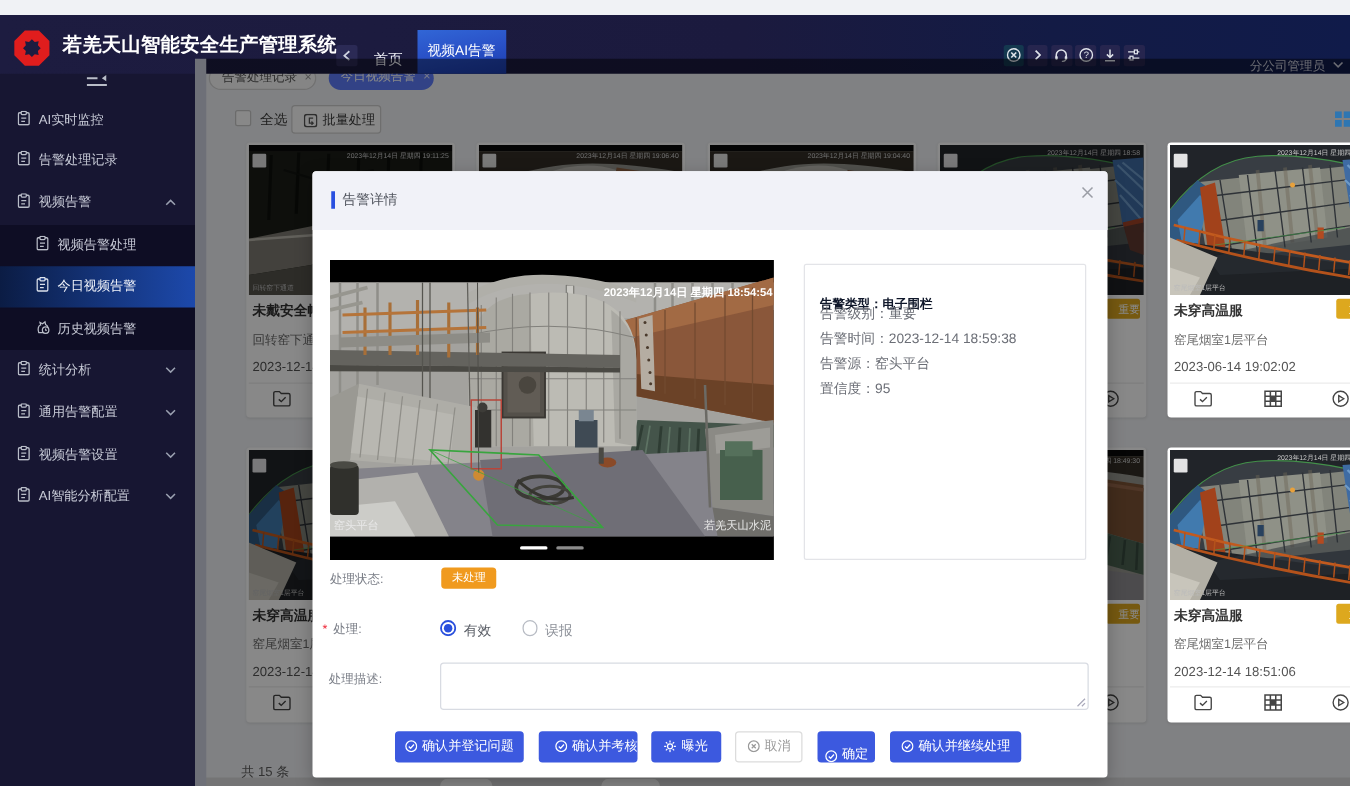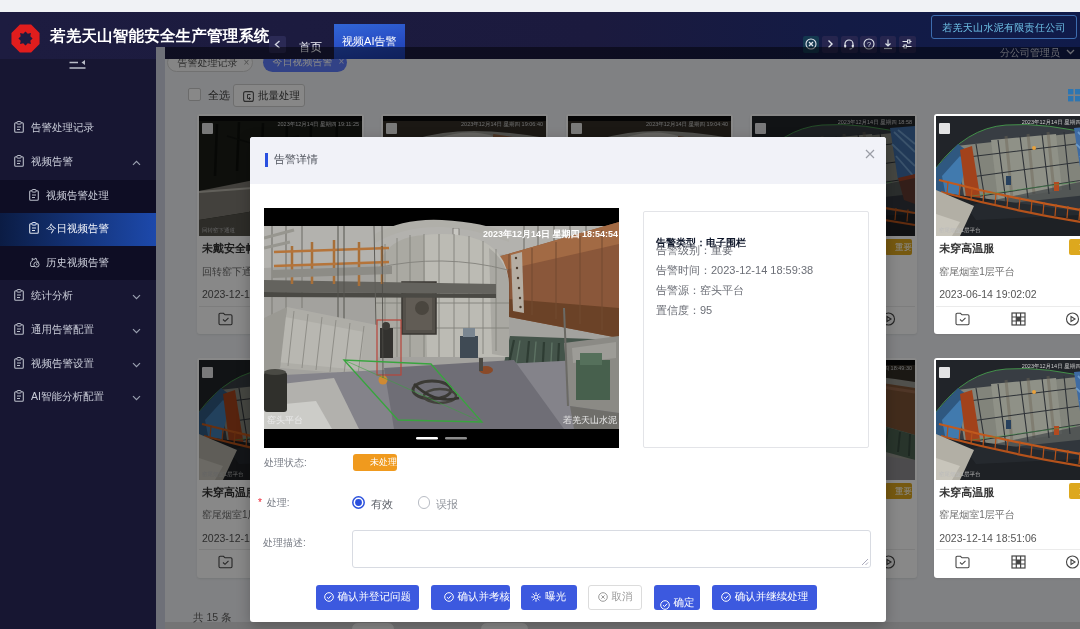--- a/index.html
+++ b/index.html
@@ -47,21 +47,21 @@
 
 #modal{position:absolute;left:250px;top:136.5px;width:636px;height:485.5px;background:#fff;border-radius:3px;z-index:100;box-shadow:0 4px 14px rgba(0,0,0,0.25);}
 #mhead{position:absolute;left:0;top:0;width:636px;height:47.5px;background:#f1f2f8;border-radius:3px 3px 0 0;}
 #mbar{position:absolute;left:15px;top:16.5px;width:3px;height:14px;background:#2a50e0;}
 #mtitle{position:absolute;left:24px;top:15px;font-size:11px;color:#51555e;}
 #mclose{position:absolute;right:9px;top:10px;width:14px;height:14px;}
 #video{position:absolute;left:14px;top:71.5px;width:355px;height:240px;background:#000;}
 #infopanel{position:absolute;left:393px;top:74px;width:226px;height:237px;border:1px solid #e3e4e8;border-radius:2px;}
 .il{position:absolute;left:12px;white-space:nowrap;}
 #lbl-status{position:absolute;left:14px;top:319px;font-size:10px;color:#7a7e87;}
-#badge-status{position:absolute;left:103px;top:317.5px;width:44px;height:17px;background:#f09a1e;border-radius:3px;color:#fff;font-size:9px;text-align:right;line-height:17px;}
+#badge-status{position:absolute;left:103px;top:317.5px;width:44px;height:17px;background:#f09a1e;border-radius:3px;color:#fff;font-size:9px;text-align:center;line-height:17px;}
 #lbl-handle{position:absolute;left:8px;top:359.5px;font-size:10px;color:#7a7e87;}
 #lbl-handle i{color:#e23;font-style:normal;margin-right:2px;font-size:10px;}
 #lbl-desc{position:absolute;left:13px;top:399.5px;font-size:10px;color:#7a7e87;}
 #descbox{position:absolute;left:102px;top:393px;width:519px;height:38px;border:1px solid #d8dbe2;border-radius:3px;background:#fff;}
 .mbtn{position:absolute;top:448.5px;height:24.5px;background:#3c59df;border-radius:3px;color:#fff;font-size:10.5px;display:flex;align-items:center;justify-content:center;gap:4px;}
 .mbtn svg{flex:0 0 auto;}
 #btn-cancel{background:#fff;border:1px solid #dcdcdc;color:#9a9a9a;}
 .radio{position:absolute;width:12.5px;height:12.5px;border-radius:50%;}
 </style>
 </head>
@@ -107,30 +107,37 @@
         <path d="M2 10.5 L10 10.5" stroke="#dfe3ea" stroke-width="1.2"></path>
       </svg>
     </div>
   <div class="hicon" style="left:899px;">
       <svg width="12" height="12" viewBox="0 0 12 12">
         <path d="M1.5 3.5 L10.5 3.5 M1.5 8.5 L10.5 8.5" stroke="#dfe3ea" stroke-width="1.1"></path>
         <rect x="6.5" y="2" width="2.4" height="3" fill="#26254e" stroke="#dfe3ea" stroke-width="1"></rect>
         <rect x="3" y="7" width="2.4" height="3" fill="#26254e" stroke="#dfe3ea" stroke-width="1"></rect>
       </svg>
     </div>
-  <div id="cobox">若羌天山水泥有限责任公司</div>
   <div id="role">分公司管理员&nbsp;&nbsp;<svg width="9" height="6" viewBox="0 0 9 6" style="vertical-align:1px;">
         <path d="M1 1 L4.5 4.5 L8 1" fill="none" stroke="#c6c8d6" stroke-width="1.3"></path>
       </svg></div>
 </div>
 <div id="sidebar">
   <svg style="position:absolute;left:69px;top:9px;" width="17" height="13" viewBox="0 0 17 13">
       <path d="M0.5 1 L16.5 1 M0.5 6.5 L9 6.5 M0.5 12 L16.5 12" stroke="#b9bdc8" stroke-width="1.6"></path>
       <path d="M16 4 L12.5 6.5 L16 9 Z" fill="#b9bdc8"></path>
     </svg>
+  <div class="mitem" style="top:32px;">
+      <span class="ico"><svg width="10" height="12" viewBox="0 0 10 12">
+          <rect x="0.7" y="1.7" width="8.6" height="9.6" rx="1" fill="none" stroke="#b9bdc8" stroke-width="1.1"></rect>
+          <rect x="3" y="0.5" width="4" height="2.6" rx="0.6" fill="#171632" stroke="#b9bdc8" stroke-width="1"></rect>
+          <path d="M3 6 L7 6 M3 8.5 L6 8.5" stroke="#b9bdc8" stroke-width="1"></path>
+        </svg></span>
+      <span class="txt">AI实时监控</span>
+    </div>
   <div class="mitem" style="top:64.5px;">
       <span class="ico"><svg width="10" height="12" viewBox="0 0 10 12">
           <rect x="0.7" y="1.7" width="8.6" height="9.6" rx="1" fill="none" stroke="#b9bdc8" stroke-width="1.1"></rect>
           <rect x="3" y="0.5" width="4" height="2.6" rx="0.6" fill="#171632" stroke="#b9bdc8" stroke-width="1"></rect>
           <path d="M3 6 L7 6 M3 8.5 L6 8.5" stroke="#b9bdc8" stroke-width="1"></path>
         </svg></span>
       <span class="txt">告警处理记录</span>
     </div>
   <div class="mitem" style="top:98.5px;">
       <span class="ico"><svg width="10" height="12" viewBox="0 0 10 12">

